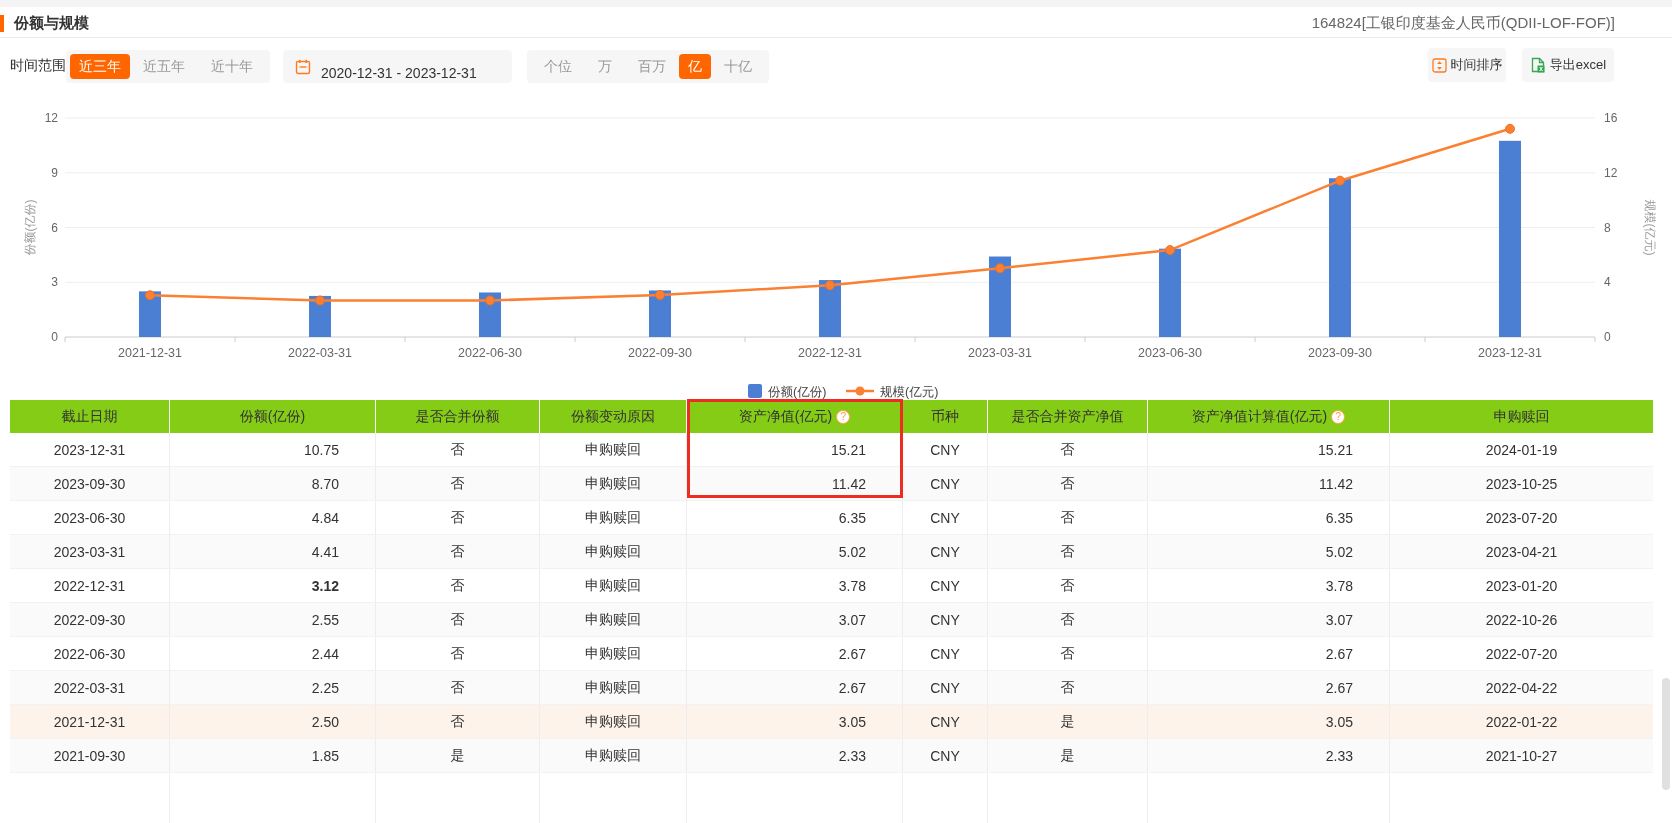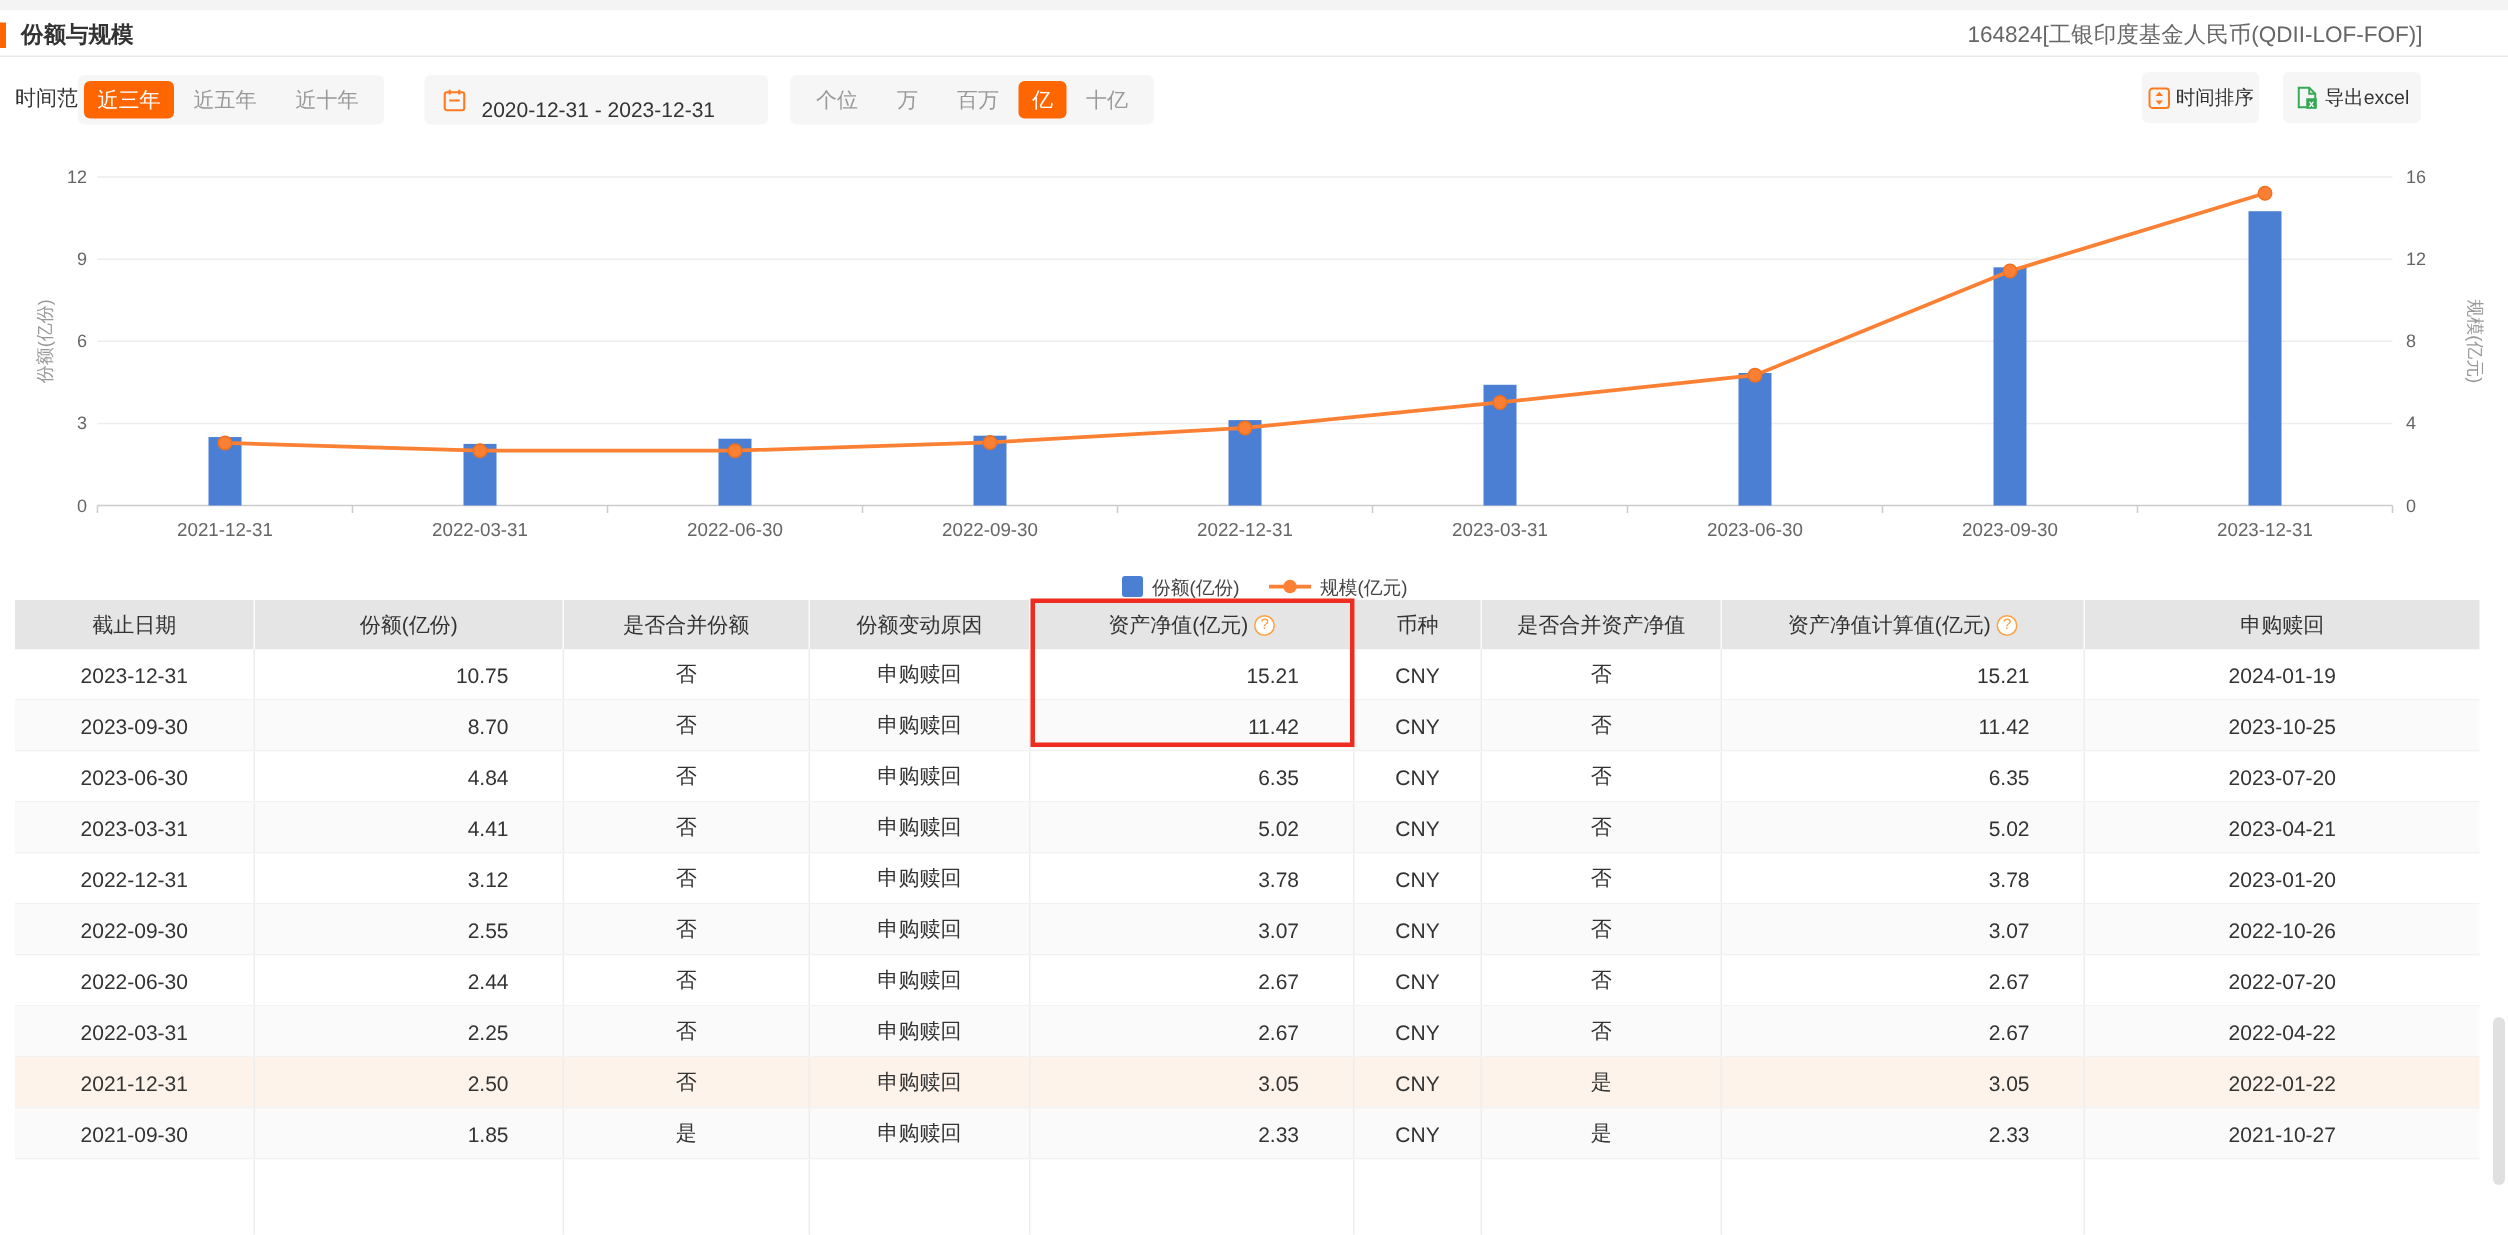--- a/index.html
+++ b/index.html
@@ -22,21 +22,21 @@
     border-radius:4px; cursor:pointer; white-space:nowrap; }
   .seg-item.sel { background:#ff6600; color:#fff; padding:0 9px; }
   .date-ctl { position:absolute; left:283px; top:50px; width:229px; height:33px; background:#f6f6f6;
     border-radius:4px; display:flex; align-items:center; padding:0 12px; gap:10px; }
   .date-text { font-size:14px; color:#333; white-space:nowrap;margin-top:12px; }
   .tb-btn { position:absolute; top:48px; height:34px; background:#f6f6f6; border-radius:4px;
     display:flex; align-items:center; justify-content:center; gap:4px; font-size:13px; color:#333;
     cursor:pointer; }
 
   .tbl { position:absolute; left:10px; top:400px; width:1643px; }
-  .thead { display:flex; height:33px; background:#e5e5e5; }
+  .thead { display:flex; height:33px; background:#84cc16; }
   .th { display:flex; align-items:center; justify-content:center; font-size:14px; color:#333;
     border-right:1px solid #fbfbfb; }
   .th:last-child { border-right:none; }
   .tr { display:flex; height:34px; background:#fff; border-bottom:1px solid #f2f2f2; }
   .tr.alt { background:#fafafa; }
   .tr.hl { background:#fdf3ea; }
   .tr.partial { height:53px; border-bottom:none; }
   .td { display:flex; align-items:center; font-size:14px; color:#333; border-right:1px solid #ededed; }
   .td:last-child { border-right:none; }
   .td.c { justify-content:center; }
@@ -61,21 +61,21 @@
   <div class="top-strip"></div>
 
   <div class="title-bar">
     <div class="accent"></div>
     <div class="page-title">份额与规模</div>
     <div class="fund-name">164824[工银印度基金人民币(QDII-LOF-FOF)]</div>
   </div>
 
   <div class="tb-label">时间范围</div>
 
-  <div class="seg" style="left:52px; top:50px;" id="seg-time">
+  <div class="seg" style="left:66px; top:50px;" id="seg-time">
       <div class="seg-item sel">近三年</div>
       <div class="seg-item">近五年</div>
       <div class="seg-item">近十年</div>
     </div>
 
   <div class="date-ctl">
     <svg width="16" height="16" viewBox="0 0 16 16">
       <rect x="1.5" y="2.5" width="13" height="12" rx="1.5" fill="none" stroke="#ff7a1f" stroke-width="1.4"></rect>
       <line x1="4.8" y1="0.8" x2="4.8" y2="4" stroke="#ff7a1f" stroke-width="1.4"></line>
       <line x1="11.2" y1="0.8" x2="11.2" y2="4" stroke="#ff7a1f" stroke-width="1.4"></line>
@@ -245,21 +245,21 @@
         <div class="td c" style="width: 164px;">否</div>
         <div class="td c" style="width: 147px;">申购赎回</div>
         <div class="td r" style="width: 216px;">5.02</div>
         <div class="td c" style="width: 85px;">CNY</div>
         <div class="td c" style="width: 160px;">否</div>
         <div class="td r" style="width: 242px;">5.02</div>
         <div class="td c" style="width: 263px;">2023-04-21</div>
       </div>
       <div class="tr">
         <div class="td c" style="width: 160px;">2022-12-31</div>
-        <div class="td r" style="width: 206px;">3.12</div>
+        <div class="td r" style="width: 206px; font-weight: bold;">3.12</div>
         <div class="td c" style="width: 164px;">否</div>
         <div class="td c" style="width: 147px;">申购赎回</div>
         <div class="td r" style="width: 216px;">3.78</div>
         <div class="td c" style="width: 85px;">CNY</div>
         <div class="td c" style="width: 160px;">否</div>
         <div class="td r" style="width: 242px;">3.78</div>
         <div class="td c" style="width: 263px;">2023-01-20</div>
       </div>
       <div class="tr alt">
         <div class="td c" style="width: 160px;">2022-09-30</div>

